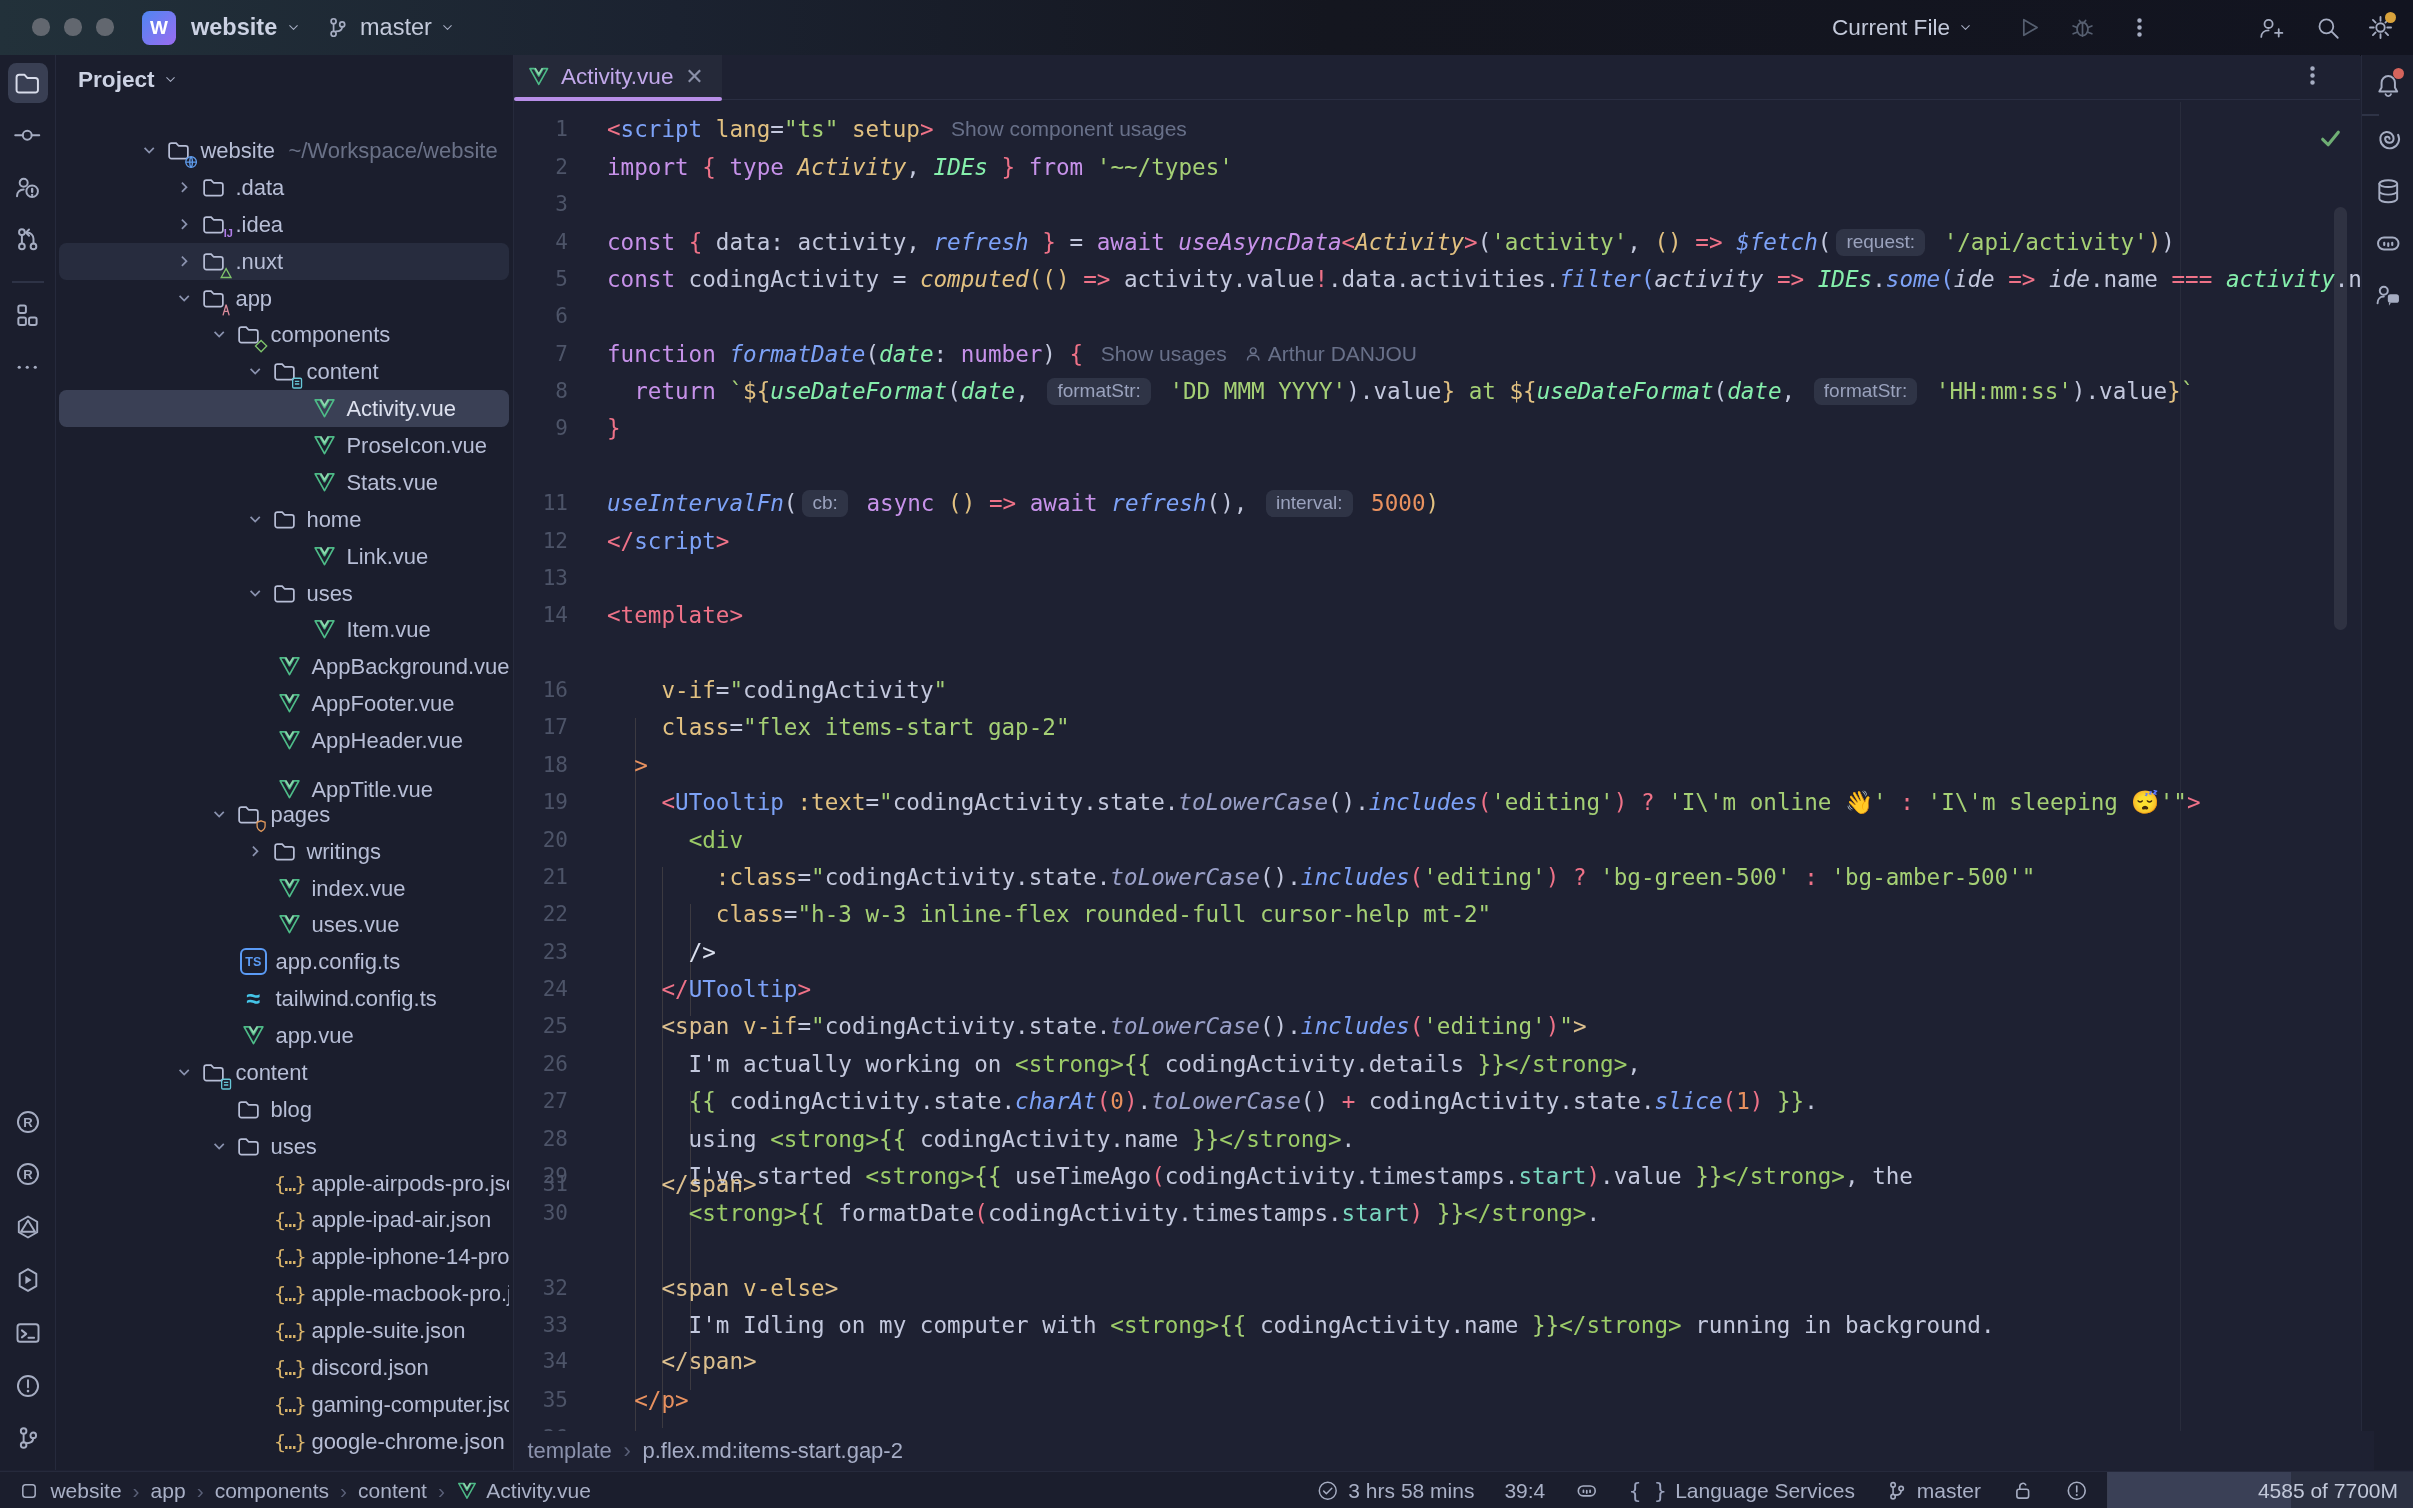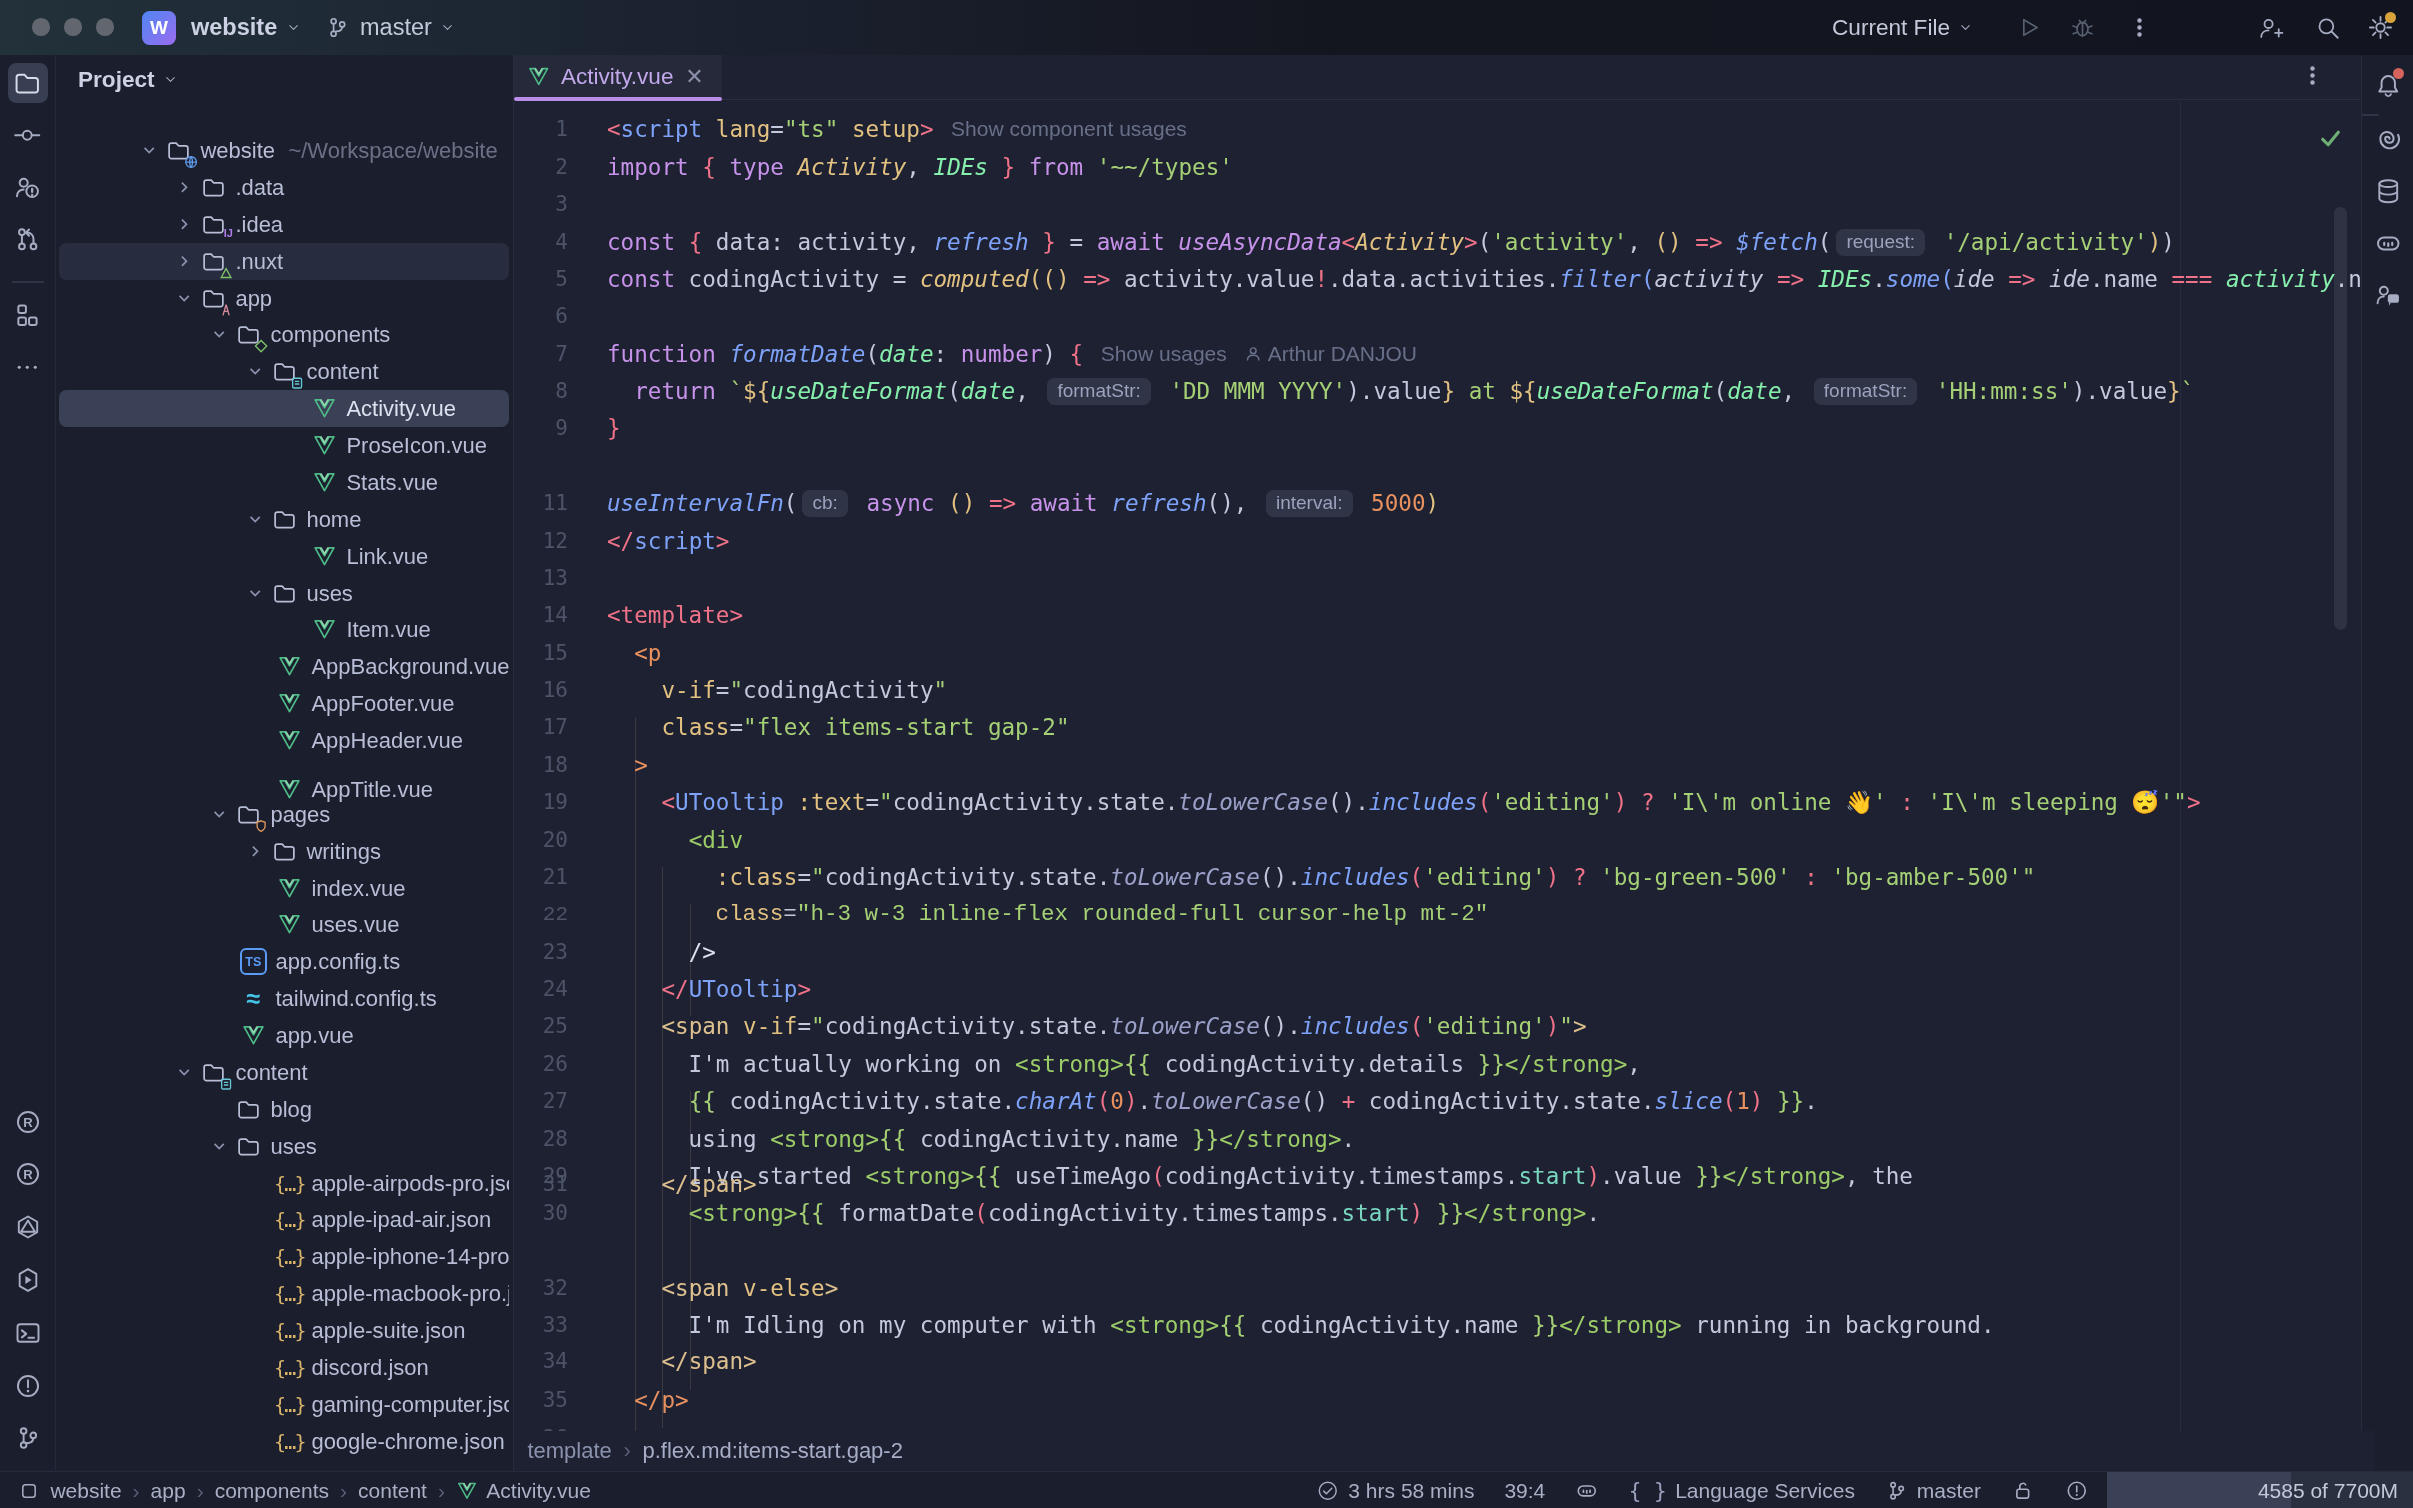--- a/index.html
+++ b/index.html
@@ -806,28 +806,27 @@
       <div class="cl" style="top: 233px;"><span class="num">7</span><span class="t_kw">function</span><span class="t_pl"> </span><span class="t_bli">formatDate</span><span class="t_pl">(</span><span class="t_pki">date</span><span class="t_pl">: </span><span class="t_kw">number</span><span class="t_pl">) </span><span class="t_pk">{</span><span class="inlay">   Show usages   </span><span class="inlay" style="display:inline-flex;align-items:center;gap:5px"><svg width="18.4" height="18.4" viewBox="0 0 32 32" fill="none" stroke="#687089" stroke-width="2.6">
             <circle cx="16" cy="10" r="5"></circle>
             <path d="M6 27c0-6 4.5-9 10-9s10 3 10 9"></path>
           </svg>Arthur DANJOU</span></div>
       <div class="cl" style="top: 270px;"><span class="num">8</span><span class="t_pl">  </span><span class="t_kw">return</span><span class="t_pl"> </span><span class="t_gr">`</span><span class="t_gd">${</span><span class="t_pki">useDateFormat</span><span class="t_pl">(</span><span class="t_pki">date</span><span class="t_pl">, </span><span class="chip">formatStr:</span><span class="t_pl"> </span><span class="t_gr">'DD MMM YYYY'</span><span class="t_pl">).value</span><span class="t_gd">}</span><span class="t_gr"> at </span><span class="t_gd">${</span><span class="t_pki">useDateFormat</span><span class="t_pl">(</span><span class="t_pki">date</span><span class="t_pl">, </span><span class="chip">formatStr:</span><span class="t_pl"> </span><span class="t_gr">'HH:mm:ss'</span><span class="t_pl">).value</span><span class="t_gd">}</span><span class="t_gr">`</span></div>
       <div class="cl" style="top: 307px;"><span class="num">9</span><span class="t_pk">}</span></div>
       <div class="cl" style="top: 382px;"><span class="num">11</span><span class="t_bli">useIntervalFn</span><span class="t_pl">(</span><span class="chip">cb:</span><span class="t_pl"> </span><span class="t_kw">async</span><span class="t_pl"> </span><span class="t_gd">()</span><span class="t_pl"> </span><span class="t_pk">=&gt;</span><span class="t_pl"> </span><span class="t_kw">await</span><span class="t_pl"> </span><span class="t_bli">refresh</span><span class="t_pl">(), </span><span class="chip">interval:</span><span class="t_pl"> </span><span class="t_num">5000</span><span class="t_gd">)</span></div>
       <div class="cl" style="top: 420px;"><span class="num">12</span><span class="t_pk">&lt;/</span><span class="t_bl">script</span><span class="t_pk">&gt;</span></div>
       <div class="cl" style="top: 457px;"><span class="num">13</span></div>
       <div class="cl" style="top: 494px;"><span class="num">14</span><span class="t_pk">&lt;template&gt;</span></div>
-      <div class="cl" style="top: 532px;"><span class="num">15</span><span class="t_pl">  </span><span class="t_or">&lt;p</span></div>
       <div class="cl" style="top: 569px;"><span class="num">16</span><span class="t_pl">    </span><span class="t_gd">v-if</span><span class="t_pl">=</span><span class="t_gr">"</span><span class="t_pl">codingActivity</span><span class="t_gr">"</span></div>
       <div class="cl" style="top: 606px;"><span class="num">17</span><span class="t_pl">    </span><span class="t_gd">class</span><span class="t_pl">=</span><span class="t_gr">"flex items-start gap-2"</span></div>
       <div class="cl" style="top: 644px;"><span class="num">18</span><span class="t_pl">  </span><span class="t_or">&gt;</span></div>
       <div class="cl" style="top: 681px;"><span class="num">19</span><span class="t_pl">    </span><span class="t_pk">&lt;</span><span class="t_bl">UTooltip</span><span class="t_pl"> </span><span class="t_gd">:text</span><span class="t_pl">=</span><span class="t_gr">"</span><span class="t_pl">codingActivity.state.</span><span class="t_mu">toLowerCase</span><span class="t_pl">().</span><span class="t_bli">includes</span><span class="t_pk">(</span><span class="t_gr">'editing'</span><span class="t_pk">)</span><span class="t_pl"> </span><span class="t_pk">?</span><span class="t_pl"> </span><span class="t_gr">'I\'m online 👋'</span><span class="t_pl"> </span><span class="t_pk">:</span><span class="t_pl"> </span><span class="t_gr">'I\'m sleeping 😴'</span><span class="t_gr">"</span><span class="t_pk">&gt;</span></div>
       <div class="cl" style="top: 719px;"><span class="num">20</span><span class="t_pl">      </span><span class="t_grn">&lt;div</span></div>
       <div class="cl" style="top: 756px;"><span class="num">21</span><span class="t_pl">        </span><span class="t_gd">:class</span><span class="t_pl">=</span><span class="t_gr">"</span><span class="t_pl">codingActivity.state.</span><span class="t_mu">toLowerCase</span><span class="t_pl">().</span><span class="t_bli">includes</span><span class="t_pk">(</span><span class="t_gr">'editing'</span><span class="t_pk">)</span><span class="t_pl"> </span><span class="t_pk">?</span><span class="t_pl"> </span><span class="t_gr">'bg-green-500'</span><span class="t_pl"> </span><span class="t_pk">:</span><span class="t_pl"> </span><span class="t_gr">'bg-amber-500'</span><span class="t_gr">"</span></div>
-      <div class="cl" style="top: 793px; font-family: Liberation Mono, monospace;"><span class="num">22</span><span class="t_pl">        </span><span class="t_gd">class</span><span class="t_pl">=</span><span class="t_gr">"h-3 w-3 inline-flex rounded-full cursor-help mt-2"</span></div>
+      <div class="cl" style="top: 793px;"><span class="num">22</span><span class="t_pl">        </span><span class="t_gd">class</span><span class="t_pl">=</span><span class="t_gr">"h-3 w-3 inline-flex rounded-full cursor-help mt-2"</span></div>
       <div class="cl" style="top: 831px;"><span class="num">23</span><span class="t_pl">      </span><span class="t_wh">/&gt;</span></div>
       <div class="cl" style="top: 868px;"><span class="num">24</span><span class="t_pl">    </span><span class="t_pk">&lt;/</span><span class="t_bl">UTooltip</span><span class="t_pk">&gt;</span></div>
       <div class="cl" style="top: 905px;"><span class="num">25</span><span class="t_pl">    </span><span class="t_crm">&lt;span</span><span class="t_pl"> </span><span class="t_gd">v-if</span><span class="t_pl">=</span><span class="t_gr">"</span><span class="t_pl">codingActivity.state.</span><span class="t_mu">toLowerCase</span><span class="t_pl">().</span><span class="t_bli">includes</span><span class="t_pk">(</span><span class="t_gr">'editing'</span><span class="t_pk">)</span><span class="t_gr">"</span><span class="t_crm">&gt;</span></div>
       <div class="cl" style="top: 943px;"><span class="num">26</span><span class="t_pl">      I'm actually working on </span><span class="t_grn">&lt;strong&gt;</span><span class="t_gr">{{</span><span class="t_pl"> codingActivity.details </span><span class="t_gr">}}</span><span class="t_grn">&lt;/strong&gt;</span><span class="t_pl">,</span></div>
       <div class="cl" style="top: 980px;"><span class="num">27</span><span class="t_pl">      </span><span class="t_gr">{{</span><span class="t_pl"> codingActivity.state.</span><span class="t_bli">charAt</span><span class="t_pk">(</span><span class="t_num">0</span><span class="t_pk">)</span><span class="t_pl">.</span><span class="t_mu">toLowerCase</span><span class="t_pl">() </span><span class="t_pk">+</span><span class="t_pl"> codingActivity.state.</span><span class="t_bli">slice</span><span class="t_pk">(</span><span class="t_num">1</span><span class="t_pk">)</span><span class="t_pl"> </span><span class="t_gr">}}</span><span class="t_pl">.</span></div>
       <div class="cl" style="top: 1018px;"><span class="num">28</span><span class="t_pl">      using </span><span class="t_grn">&lt;strong&gt;</span><span class="t_gr">{{</span><span class="t_pl"> codingActivity.name </span><span class="t_gr">}}</span><span class="t_grn">&lt;/strong&gt;</span><span class="t_pl">.</span></div>
       <div class="cl" style="top: 1055px;"><span class="num">29</span><span class="t_pl">      I've started </span><span class="t_grn">&lt;strong&gt;</span><span class="t_gr">{{</span><span class="t_pl"> useTimeAgo</span><span class="t_pk">(</span><span class="t_pl">codingActivity.timestamps.</span><span class="t_te">start</span><span class="t_pk">)</span><span class="t_pl">.value </span><span class="t_gr">}}</span><span class="t_grn">&lt;/strong&gt;</span><span class="t_pl">, the</span></div>
       <div class="cl" style="top: 1092px;"><span class="num">30</span><span class="t_pl">      </span><span class="t_grn">&lt;strong&gt;</span><span class="t_gr">{{</span><span class="t_pl"> formatDate</span><span class="t_pk">(</span><span class="t_pl">codingActivity.timestamps.</span><span class="t_te">start</span><span class="t_pk">)</span><span class="t_pl"> </span><span class="t_gr">}}</span><span class="t_grn">&lt;/strong&gt;</span><span class="t_pl">.</span></div>
       <div class="cl" style="top: 1063px;"><span class="num">31</span><span class="t_pl">    </span><span class="t_crm">&lt;/span&gt;</span></div>
       <div class="cl" style="top: 1167px;"><span class="num">32</span><span class="t_pl">    </span><span class="t_crm">&lt;span</span><span class="t_pl"> </span><span class="t_gd">v-else</span><span class="t_crm">&gt;</span></div>

